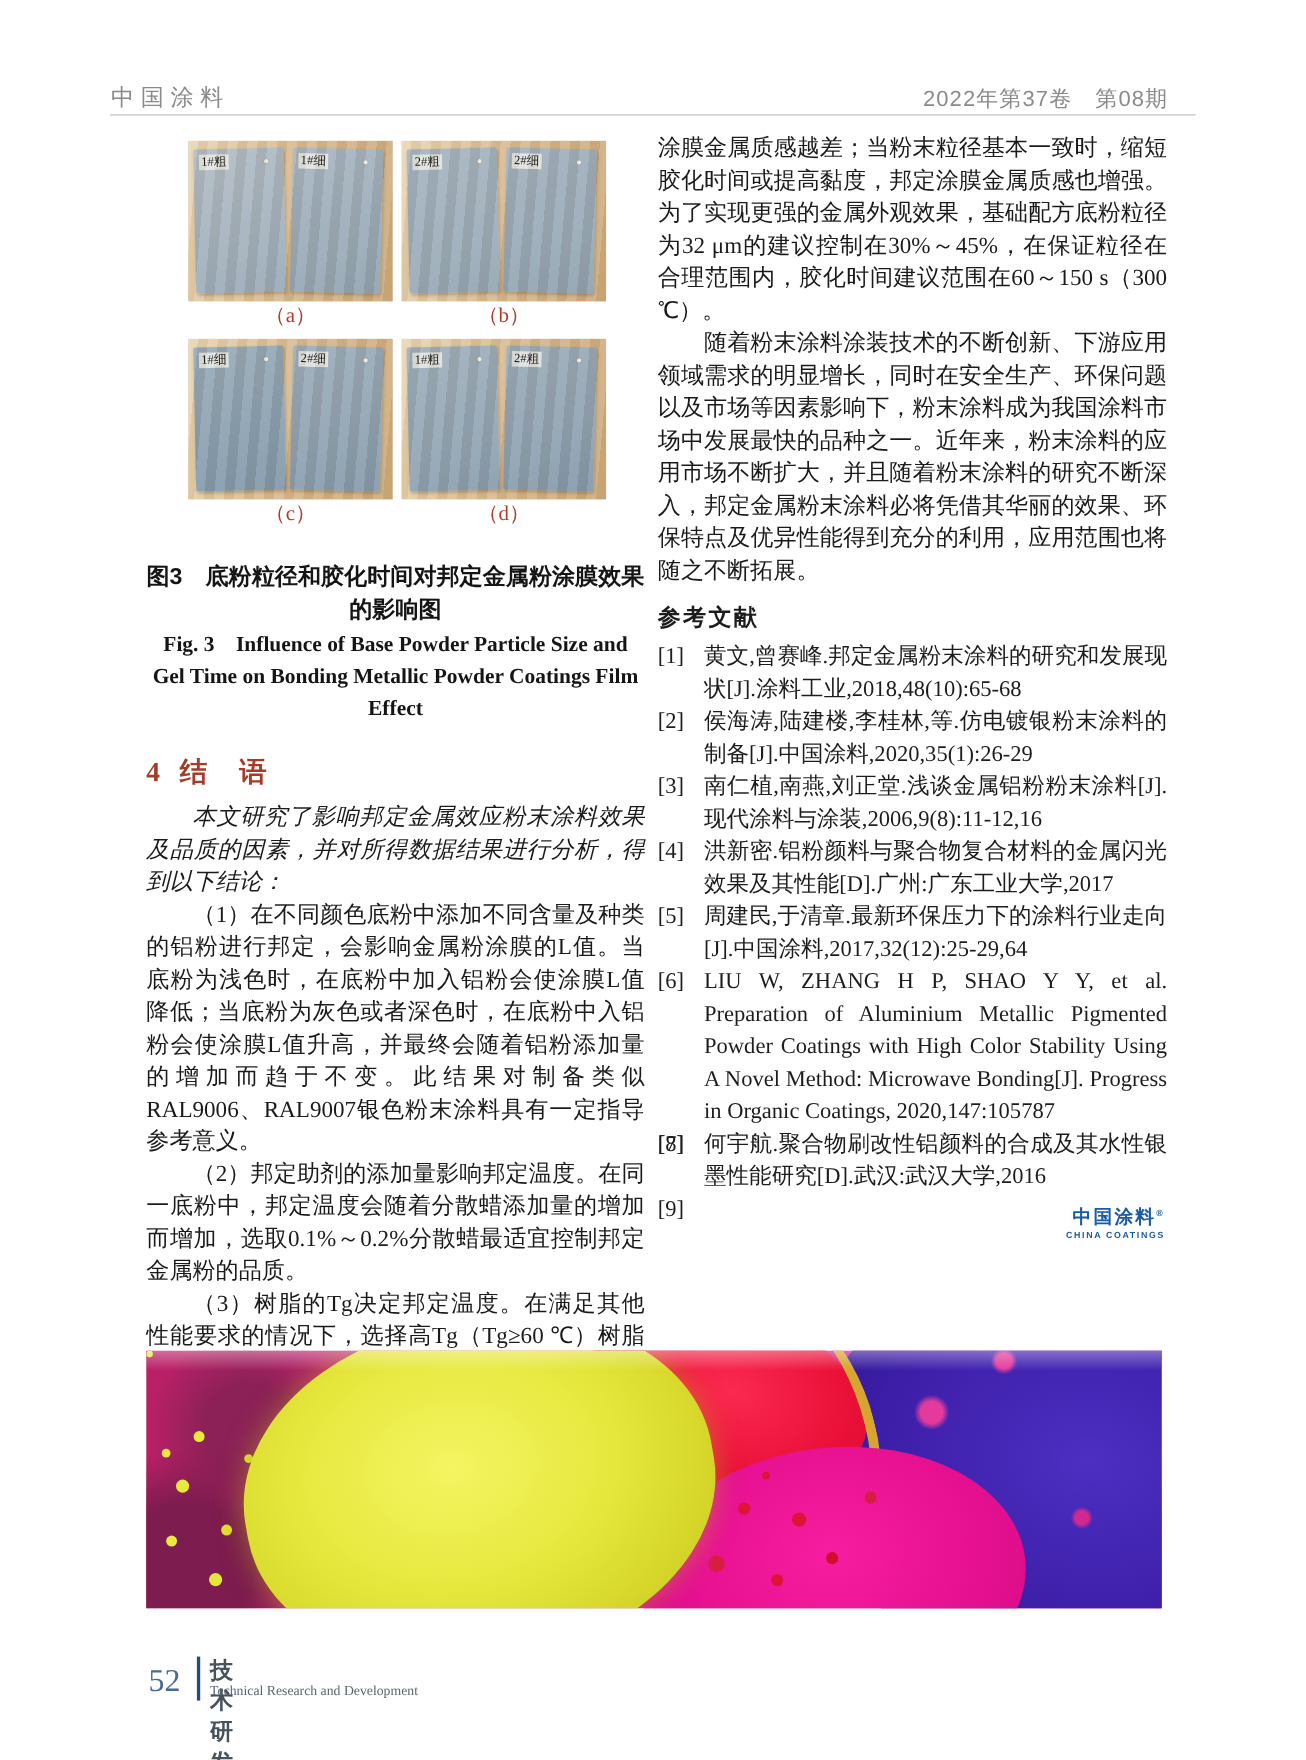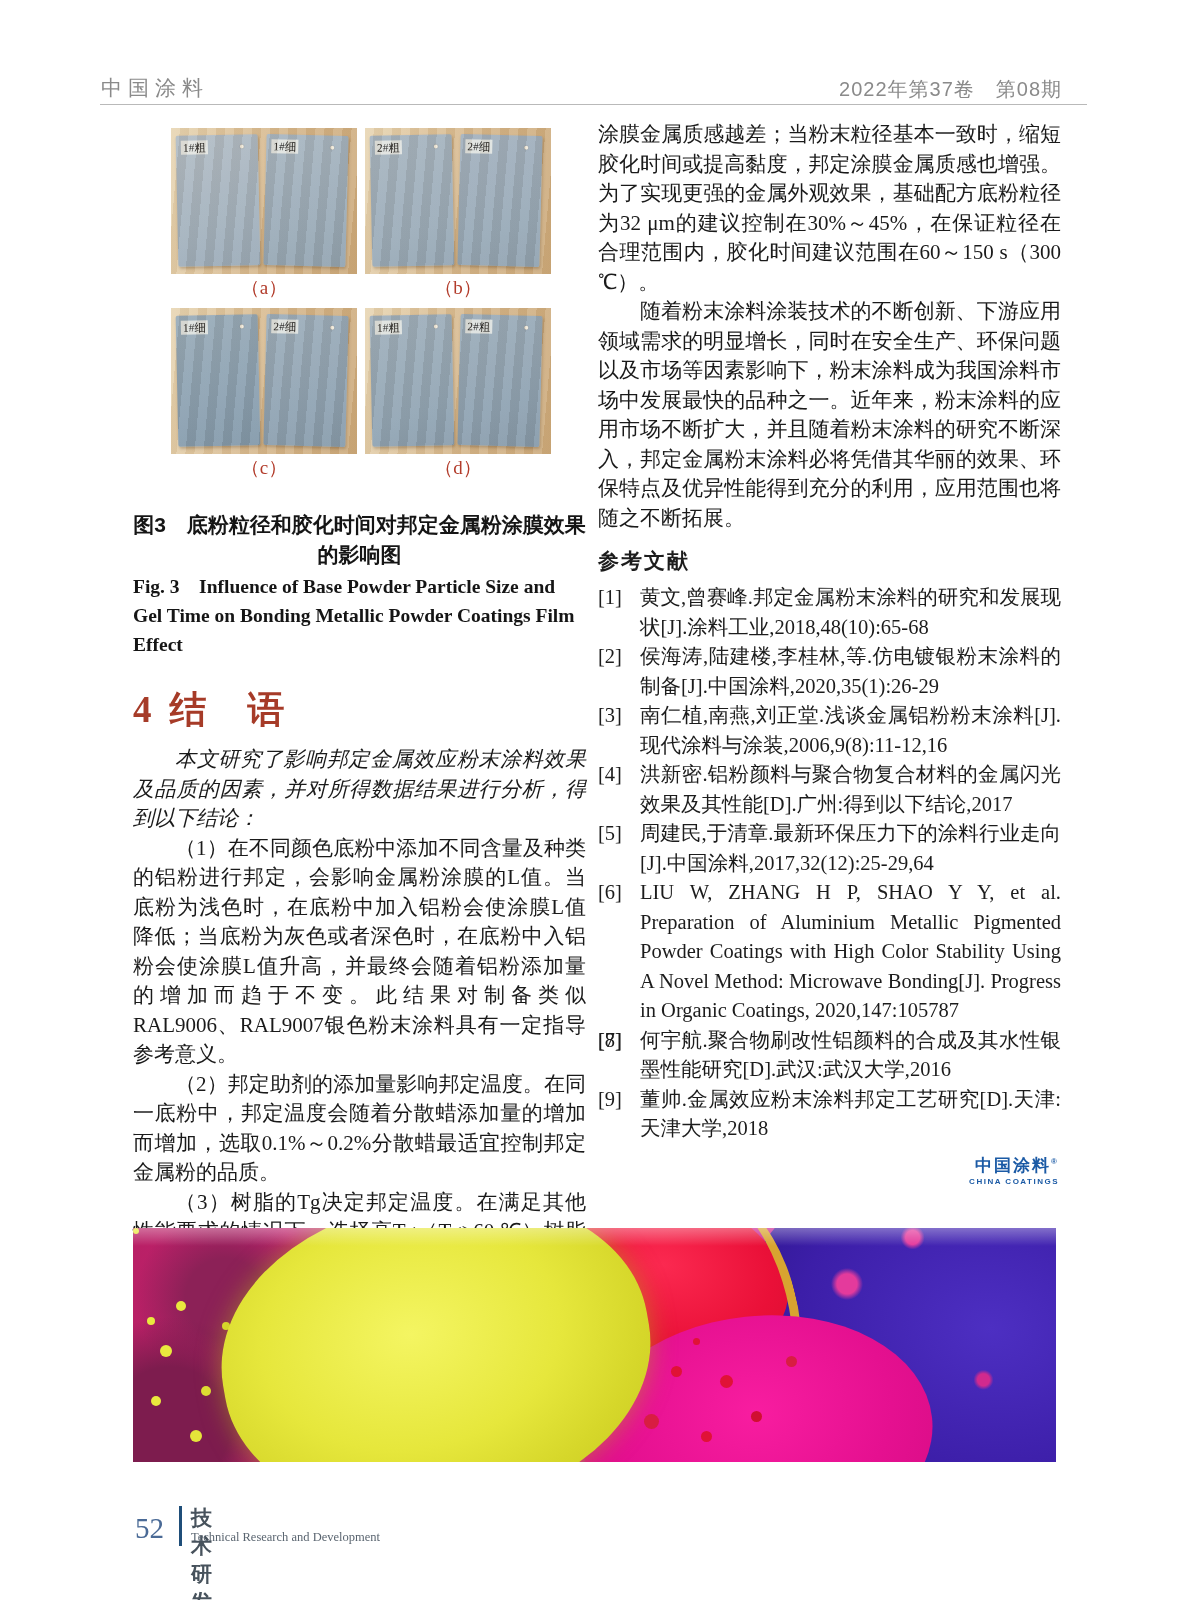--- a/index.html
+++ b/index.html
@@ -36,24 +36,24 @@
   .photo-b .panel-left  { background:linear-gradient(160deg,#a2b1bd,#95a7b5 70%,#8da0af); }
   .photo-b .panel-right { background:linear-gradient(160deg,#9eadbb,#91a4b3 70%,#899cab); }
   .photo-c .panel-left  { background:linear-gradient(160deg,#93a7b5,#8299ab 70%,#7a92a4); }
   .photo-c .panel-right { background:linear-gradient(160deg,#97a9b7,#879cad 70%,#7f95a6); }
   .photo-d .panel-left  { background:linear-gradient(160deg,#9aabb8,#8ba0b0 70%,#8297a8); }
   .photo-d .panel-right { background:linear-gradient(160deg,#96a8b6,#879cad 70%,#7e93a4); }
   .photo-label { text-align:center; color:#b23b2a; font-size:19px; line-height:22px; margin:3px 0 9px; }
 
   .cap-cn { margin-top:22px; text-align:center; font-weight:bold; font-size:21px; line-height:30px;
             font-family:"Liberation Sans",sans-serif; color:#151515; }
-  .cap-en { margin-top:2px; font-weight:bold; font-size:19.5px; line-height:29px; color:#151515; }
-
-  
-  .sec-head { margin-top:26px; color:#a63b28; font-family:"Liberation Sans",sans-serif; font-weight:bold; font-size:37px; letter-spacing:2px; }
+  .cap-en { margin-top:2px; text-align:center; font-weight:bold; font-size:19.5px; line-height:29px; color:#151515; }
+
+  
+  .sec-head { margin-top:26px; color:#a63b28; font-family:"Liberation Sans",sans-serif; font-weight:bold; font-size:25px; letter-spacing:2px; }
   .sec-head .num { margin-right:16px; font-family:"Liberation Serif",serif; }
 
   
   .para { font-size:21px; line-height:29.5px; text-align:justify; color:#1a1a1a; }
   .para.indent { text-indent:2em; }
   .col-left .para:first-of-type { margin-top:10px;font-style:italic; }
 
   
   .ref-head { text-align:left; font-weight:bold; font-size:21px; margin:14px 0 8px;
               font-family:"Liberation Sans",sans-serif; letter-spacing:2px; }
@@ -200,26 +200,26 @@
 
   <div class="col-right">
     <p class="para">涂膜金属质感越差；当粉末粒径基本一致时，缩短胶化时间或提高黏度，邦定涂膜金属质感也增强。为了实现更强的金属外观效果，基础配方底粉粒径为32 μm的建议控制在30%～45%，在保证粒径在合理范围内，胶化时间建议范围在60～150 s（300 ℃）。</p>
     <p class="para indent">随着粉末涂料涂装技术的不断创新、下游应用领域需求的明显增长，同时在安全生产、环保问题以及市场等因素影响下，粉末涂料成为我国涂料市场中发展最快的品种之一。近年来，粉末涂料的应用市场不断扩大，并且随着粉末涂料的研究不断深入，邦定金属粉末涂料必将凭借其华丽的效果、环保特点及优异性能得到充分的利用，应用范围也将随之不断拓展。</p>
 
     <div class="ref-head">参考文献</div>
     <ul class="ref-list">
       <li class="ref-item"><span class="ref-num">[1]</span><span>黄文,曾赛峰.邦定金属粉末涂料的研究和发展现状[J].涂料工业,2018,48(10):65-68</span></li>
       <li class="ref-item"><span class="ref-num">[2]</span><span>侯海涛,陆建楼,李桂林,等.仿电镀银粉末涂料的制备[J].中国涂料,2020,35(1):26-29</span></li>
       <li class="ref-item"><span class="ref-num">[3]</span><span>南仁植,南燕,刘正堂.浅谈金属铝粉粉末涂料[J].现代涂料与涂装,2006,9(8):11-12,16</span></li>
-      <li class="ref-item"><span class="ref-num">[4]</span><span>洪新密.铝粉颜料与聚合物复合材料的金属闪光效果及其性能[D].广州:得到以下结论,2017</span></li>
+      <li class="ref-item"><span class="ref-num">[4]</span><span>洪新密.铝粉颜料与聚合物复合材料的金属闪光效果及其性能[D].广州:广东工业大学,2017</span></li>
       <li class="ref-item"><span class="ref-num">[5]</span><span>周建民,于清章.最新环保压力下的涂料行业走向[J].中国涂料,2017,32(12):25-29,64</span></li>
       <li class="ref-item"><span class="ref-num">[6]</span><span>LIU W, ZHANG H P, SHAO Y Y, et al. Preparation of Aluminium Metallic Pigmented Powder Coatings with High Color Stability Using A Novel Method: Microwave Bonding[J]. Progress in Organic Coatings, 2020,147:105787</span></li>
       <li class="ref-item"><span class="ref-num">[7]</span></li>
       <li class="ref-item"><span class="ref-num">[8]</span><span>何宇航.聚合物刷改性铝颜料的合成及其水性银墨性能研究[D].武汉:武汉大学,2016</span></li>
-      <li class="ref-item"><span class="ref-num">[9]</span><span>董帅.金属效应粉末涂料邦定工艺研究[D].天津:天津大学,2018</span></li>
+      <li class="ref-item"><span class="ref-num">[9]</span></li>
     </ul>
 
     <div class="logo">
       <div class="logo-cn"><span>中国涂料</span><span class="reg">®</span></div>
       <div class="logo-en">CHINA COATINGS</div>
     </div>
   </div>
 
   <div class="strip">
     <div class="speck-yellow"></div>

